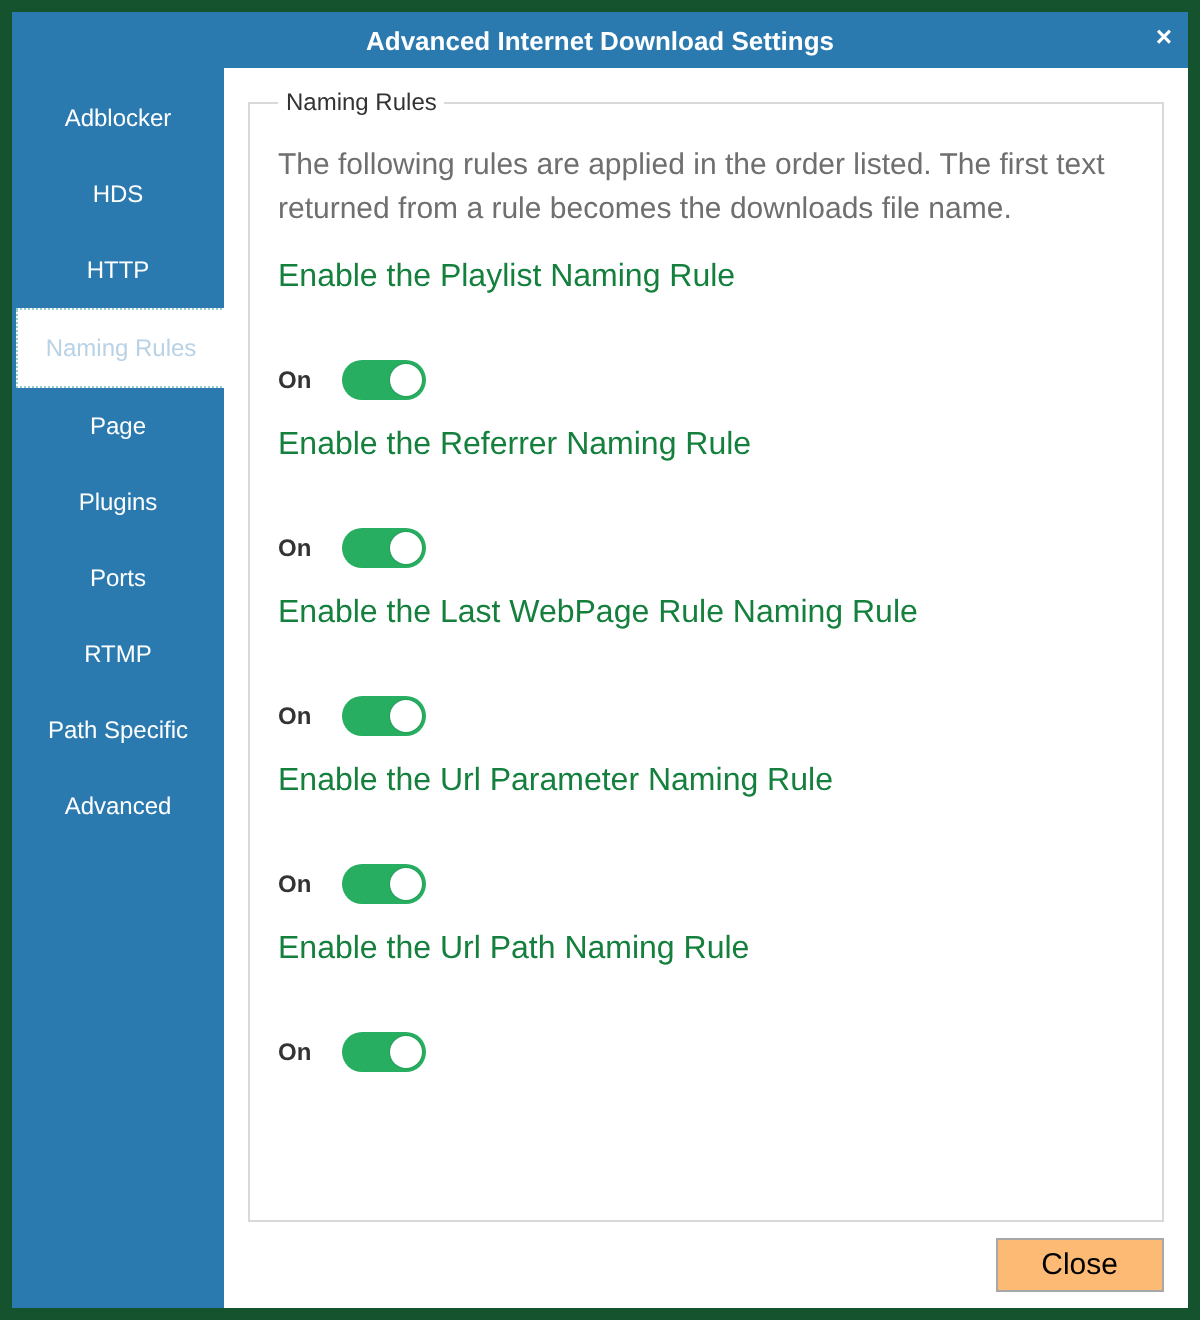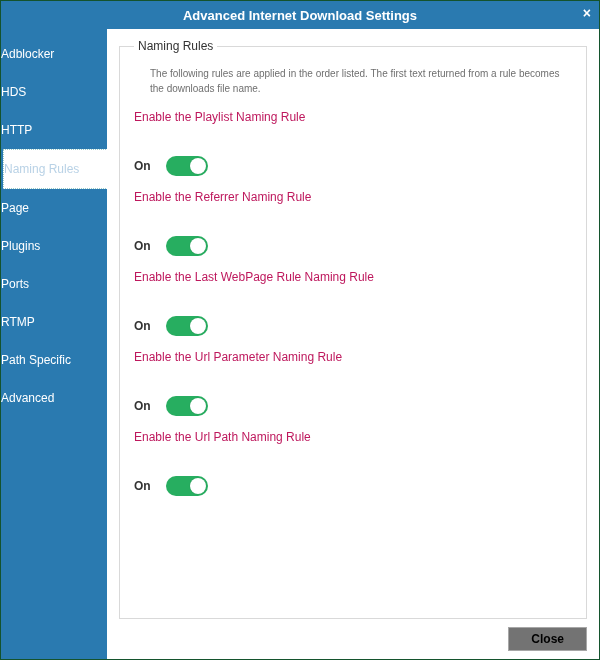--- a/index.html
+++ b/index.html
@@ -1,35 +1,35 @@
 <!DOCTYPE html>
 <html><head>
   <meta charset="utf-8">
   <style>
     * { box-sizing: border-box; margin: 0; padding: 0; }
     body { font-family: "Segoe UI", Tahoma, sans-serif; font-size: 12px; background: #fff; }
-    .window { width: 600px; height: 660px; border: 1px solid #14532d; display: flex; flex-direction: column; }
+    .window { width: 600px; height: 660px; border: 6px solid #14532d; display: flex; flex-direction: column; }
     .titlebar { background: #2a7ab0; color: #fff; height: 28px; display: flex; align-items: center; justify-content: center; position: relative; font-weight: 600; font-size: 13px; }
     .titlebar .close { position: absolute; right: 8px; top: 4px; font-size: 14px; cursor: pointer; }
     .body { flex: 1; display: flex; min-height: 0; }
     .sidebar { width: 106px; background: #2a7ab0; display: flex; flex-direction: column; padding-top: 6px; }
-    .sidebar-item { color: #fff; font-size: 12px; padding: 12px 0; cursor: pointer; }
+    .sidebar-item { color: #fff; font-size: 12px; text-align: center; padding: 12px 0; cursor: pointer; }
     .sidebar-item.active { background: #fff; color: #b9d2e6; border: 1px dotted #9cc; margin-left: 2px; margin-right: -1px; }
     .content { flex: 1; background: #fff; padding: 10px 12px 8px 12px; display: flex; flex-direction: column; }
     fieldset.group { border: 1px solid #d9d9d9; padding: 10px 14px 14px 14px; flex: 1; overflow: auto; }
     fieldset.group > legend { font-size: 12px; color: #333; padding: 0 4px; }
-    .desc { color: #6f6f6f; font-size: 10px; line-height: 1.45; margin: 4px 0 14px 16px; }
+    .desc { color: #6f6f6f; font-size: 15px; line-height: 1.45; margin: 4px 0 14px 0; }
     .rule { margin-bottom: 14px; }
-    .rule-label { color: #be185d; font-size: 12px; margin-bottom: 8px; }
+    .rule-label { color: #15803d; font-size: 16px; margin-bottom: 8px; }
     .rule-toggle-row { display: flex; align-items: center; gap: 10px; margin-top: 32px; }
     .on-label { font-size: 12px; font-weight: 600; color: #333; width: 22px; }
     .toggle { width: 42px; height: 20px; border-radius: 10px; background: #27ae60; position: relative; cursor: pointer; }
     .toggle .knob { position: absolute; right: 2px; top: 2px; width: 16px; height: 16px; background: #fff; border-radius: 50%; box-shadow: 0 0 1px rgba(0,0,0,.25); }
     .footer { display: flex; justify-content: flex-end; padding: 8px 0 0 0; }
-    .btn { border: 1px solid #a7a7a7; background: #737373; padding: 4px 22px; font-size: 12px; cursor: pointer; font-weight: bold; }
+    .btn { border: 1px solid #a7a7a7; background: #fdba74; padding: 4px 22px; font-size: 15px; cursor: pointer; }
   </style>
 </head>
 <body>
 
 <div class="window">
   <div class="titlebar">
     <span>Advanced Internet Download Settings</span>
     <span class="close">×</span>
   </div>
   <div class="body">

